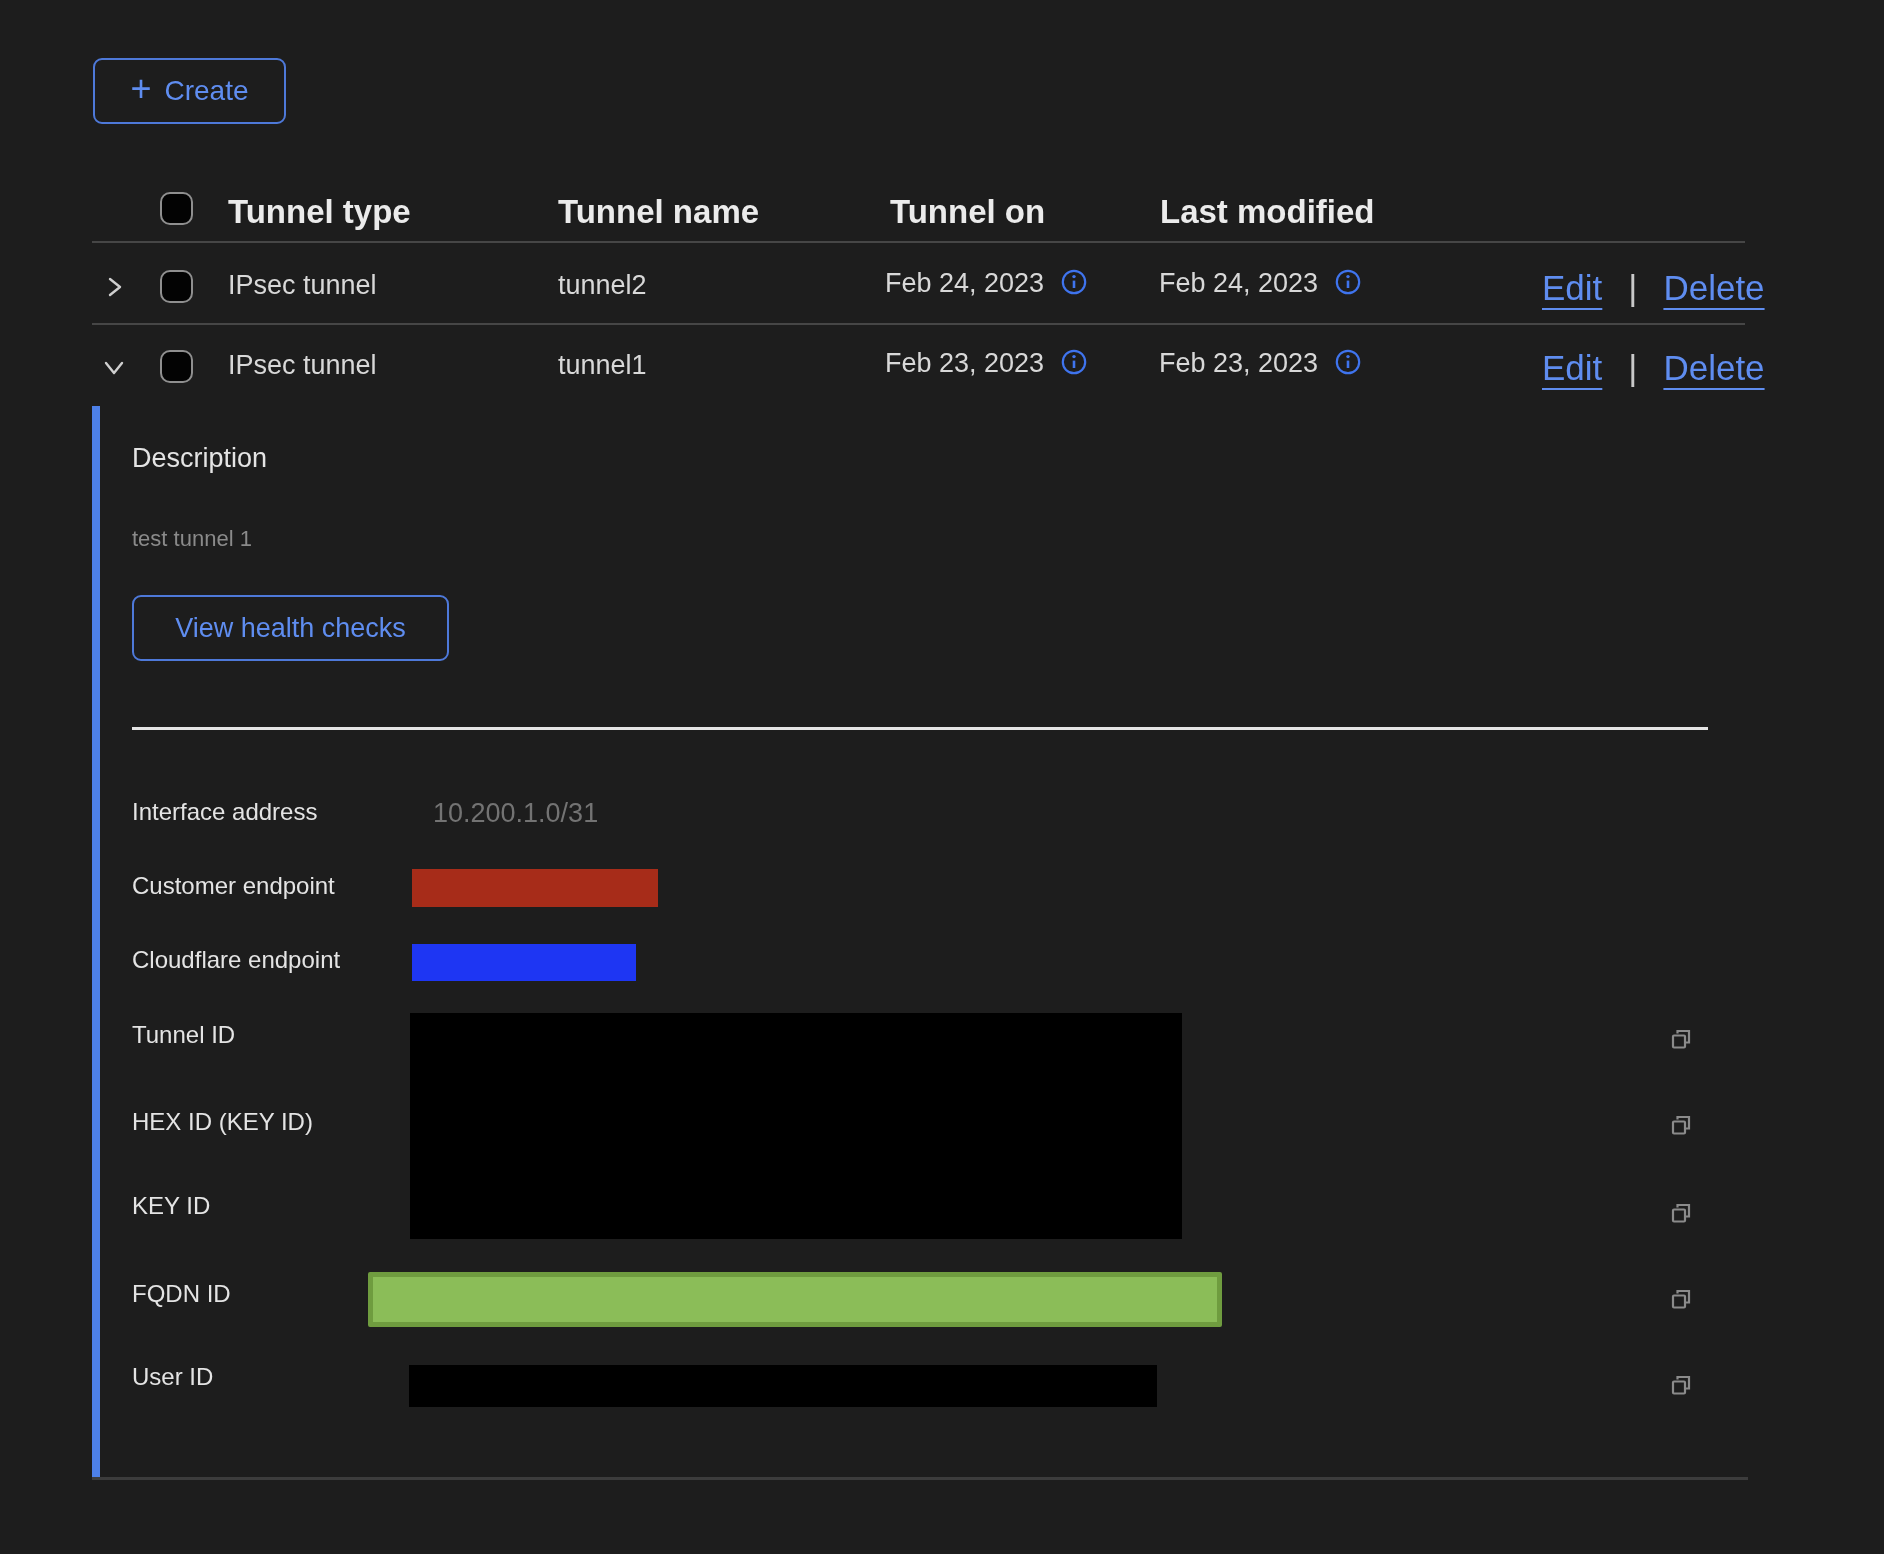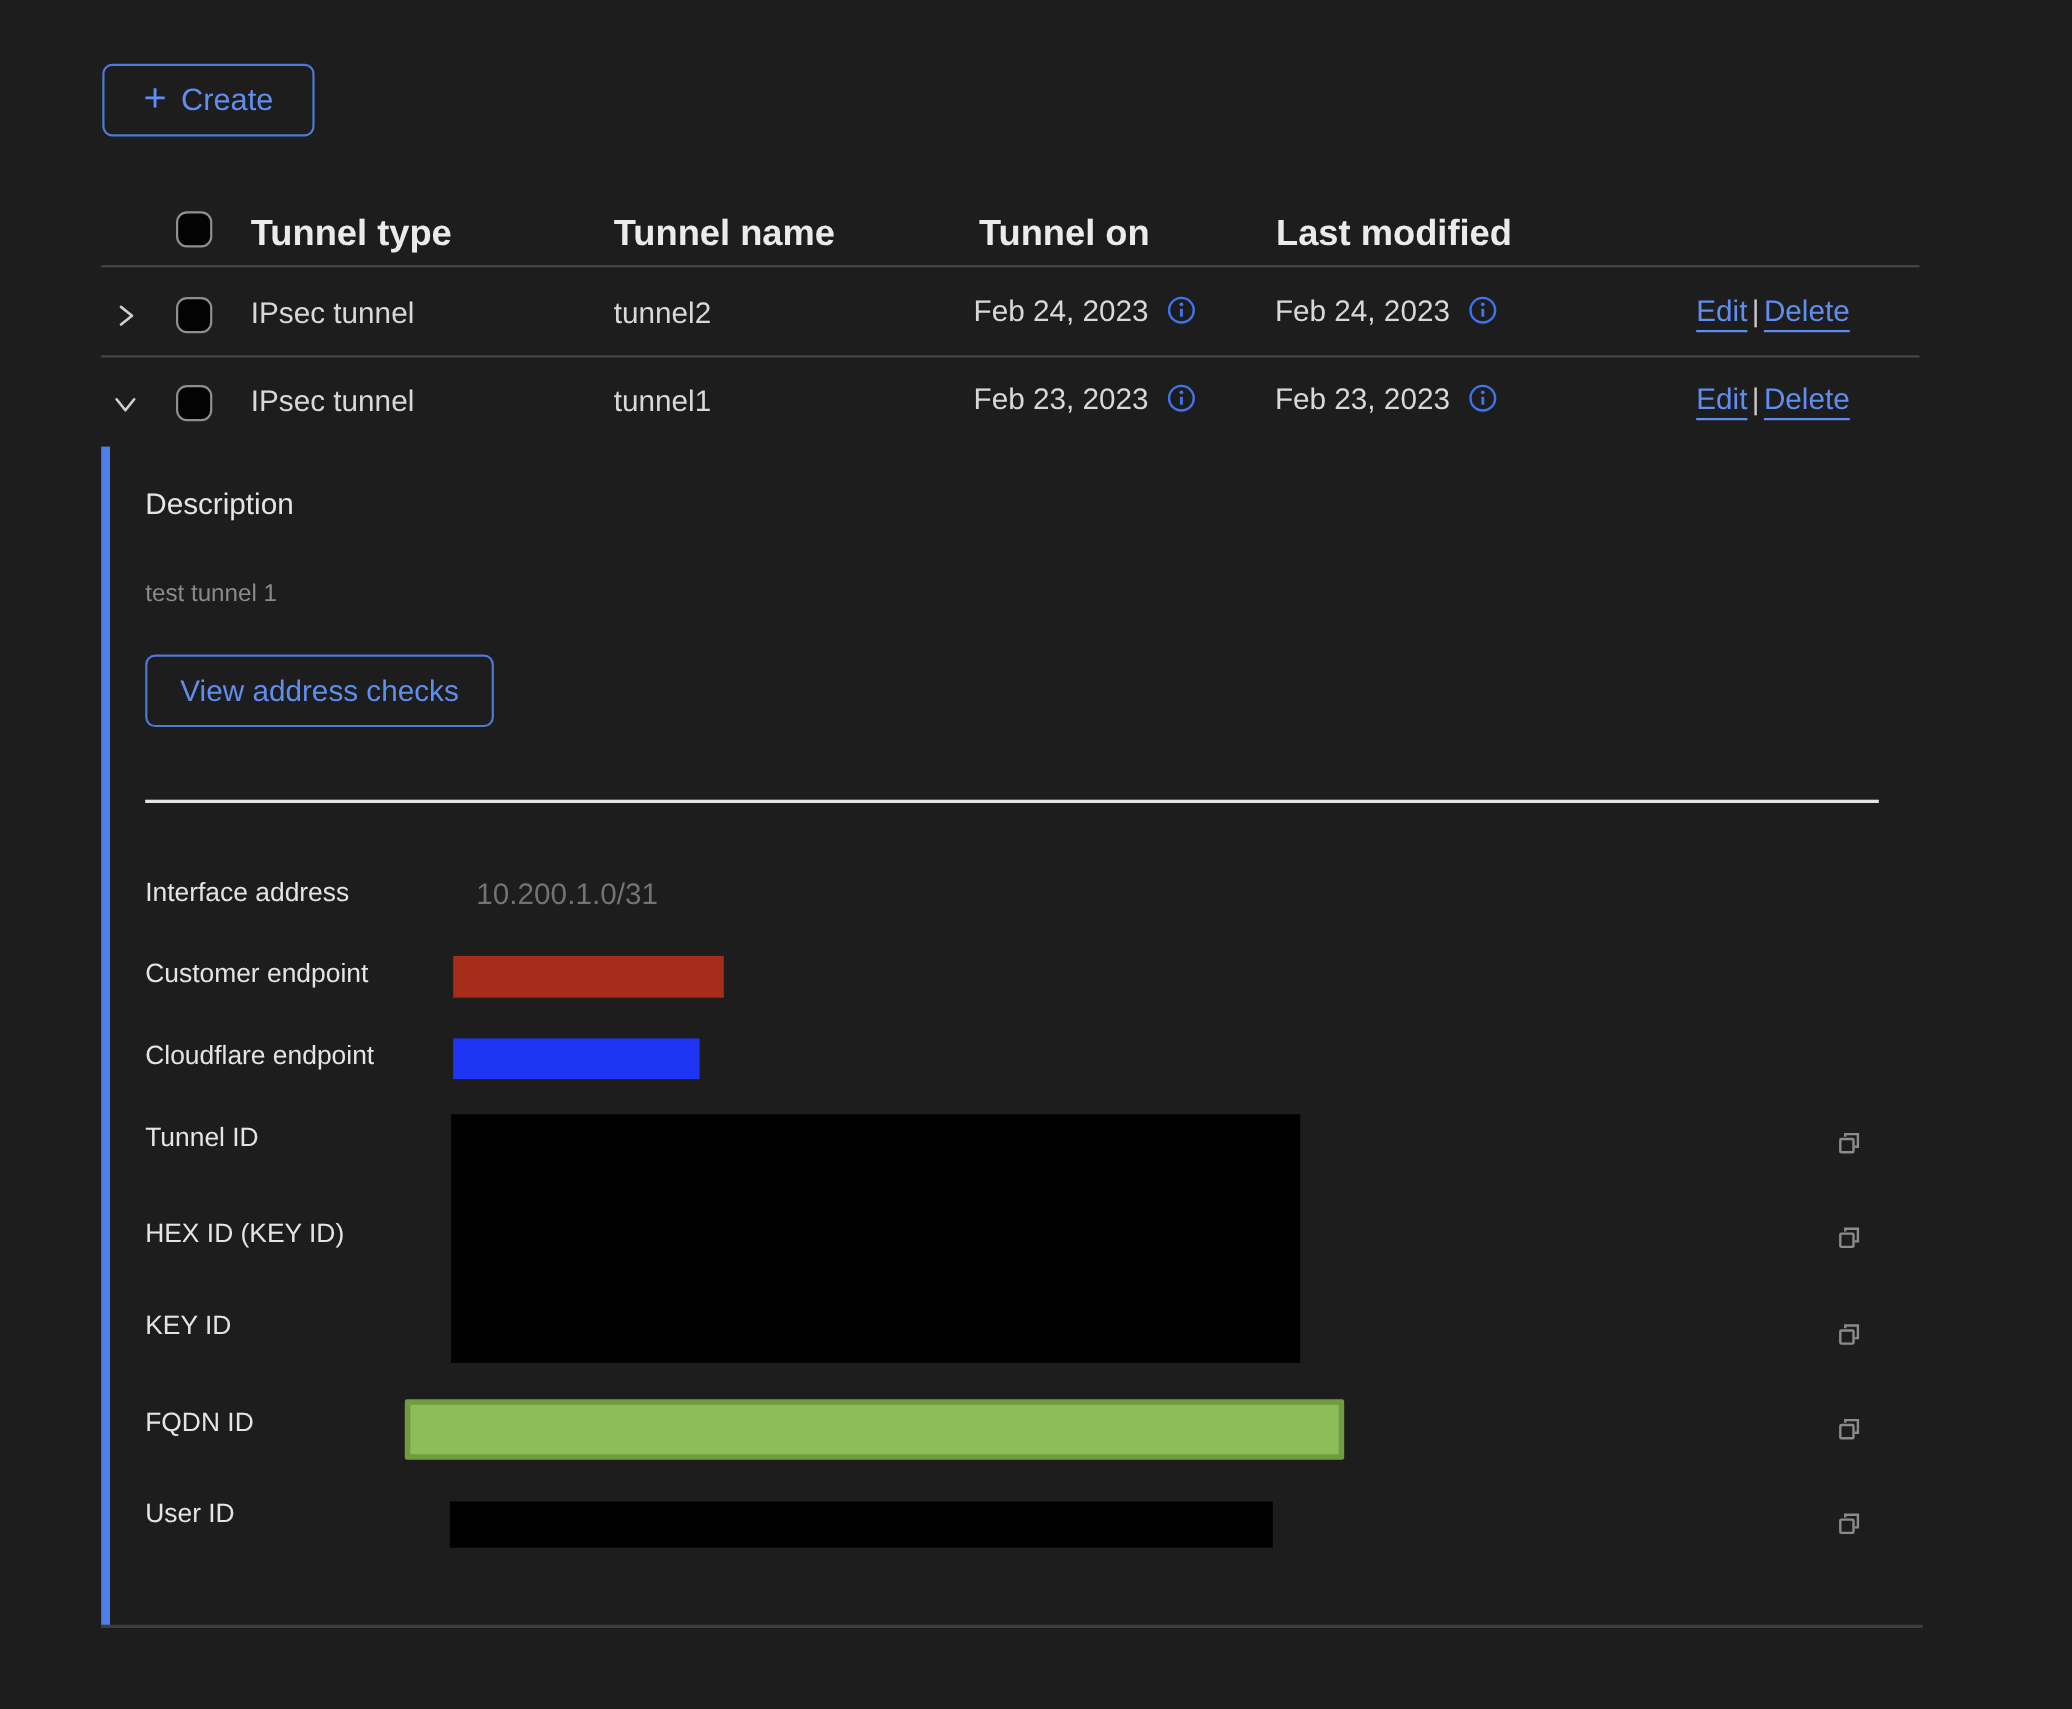--- a/index.html
+++ b/index.html
@@ -25,21 +25,21 @@
   .cell { position:absolute; font-size:27px; color:#d8d8d8; white-space:nowrap; }
   .checkbox {
     position:absolute; width:33px; height:33px; left:160px;
     border:2px solid #8f8f8f; border-radius:10px; background:#030303;
     cursor:pointer; padding:0;
   }
   .divider { position:absolute; left:92px; width:1653px; height:2px; background:#464646; }
   .chev-btn { position:absolute; left:99px; width:30px; height:30px; background:transparent; border:none; padding:0; cursor:pointer; }
   .date-cell { position:absolute; display:flex; gap:16px; }
   .info-btn { background:transparent; border:none; padding:0; width:28px; height:28px; cursor:pointer; }
-  .actions { position:absolute; left:1542px; display:flex; align-items:center; gap:4px; font-size:27px; }
+  .actions { position:absolute; left:1542px; display:flex; align-items:center; gap:26px; font-size:35px; }
   .link { color:#5f8df0; text-decoration:underline; text-underline-offset:8px; text-decoration-thickness:2px; cursor:pointer; }
   .pipe { color:#c9c9c9; }
 
   
   .accent-bar { position:absolute; left:92px; top:406px; width:8px; height:1072px; }
   .desc-label { position:absolute; left:132px; top:443px; font-size:27px; color:#e4e4e4; }
   .desc-value { position:absolute; left:132px; top:526px; font-size:22px; color:#8a8a8a; }
   .health-btn {
     position:absolute; left:132px; top:595px; width:317px; height:66px;
     background:transparent; border:2px solid #4e79d9; border-radius:9px;
@@ -149,21 +149,21 @@
       <span class="link">Delete</span>
     </div>
   </div>
 
   <div>
     <div class="accent-bar" style="background-color: rgb(77, 128, 232);"></div>
 
     <div class="desc-label">Description</div>
     <div class="desc-value">test tunnel 1</div>
 
-    <button class="health-btn">View address checks</button>
+    <button class="health-btn">View health checks</button>
 
     <div class="white-divider"></div>
 
     <div class="flabel" style="top:798px;">Interface address</div>
     <div class="fvalue" style="top:798px;">10.200.1.0/31</div>
 
     <div class="flabel" style="top:872px;">Customer endpoint</div>
     <div class="redact redact-red" style="background-color: rgb(167, 44, 25);"></div>
 
     <div class="flabel" style="top:946px;">Cloudflare endpoint</div>

